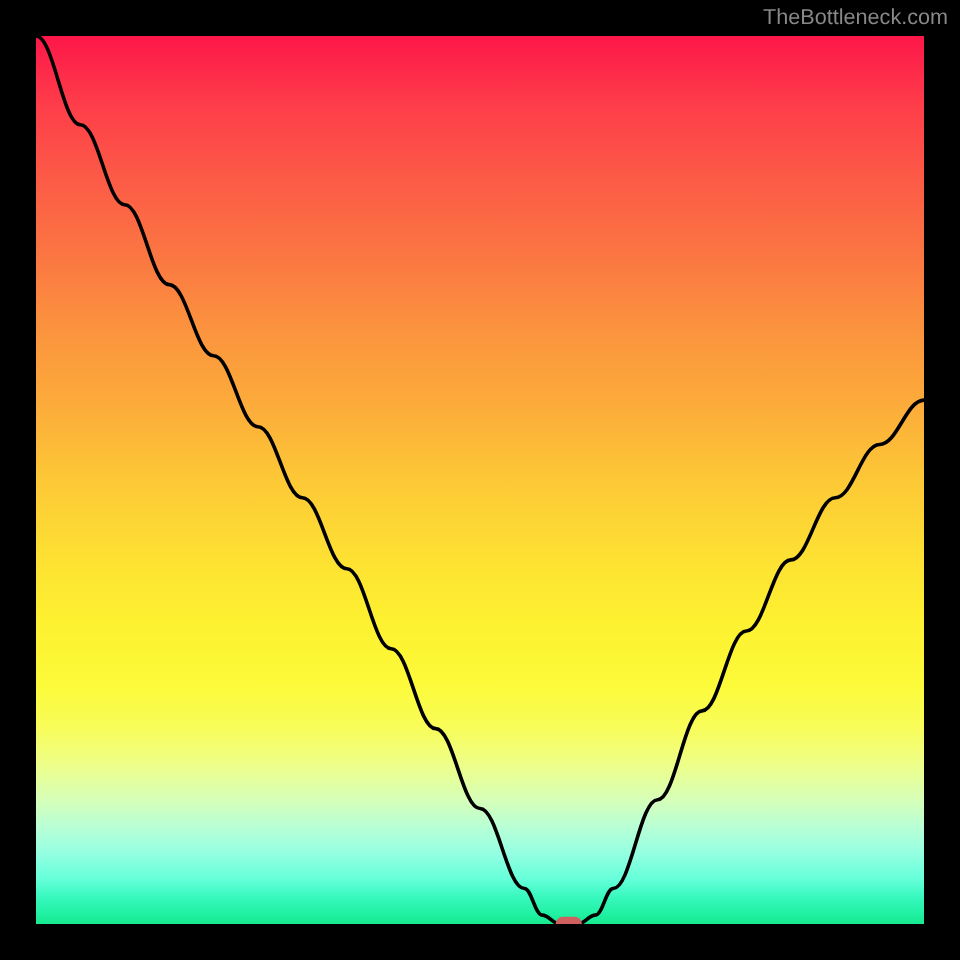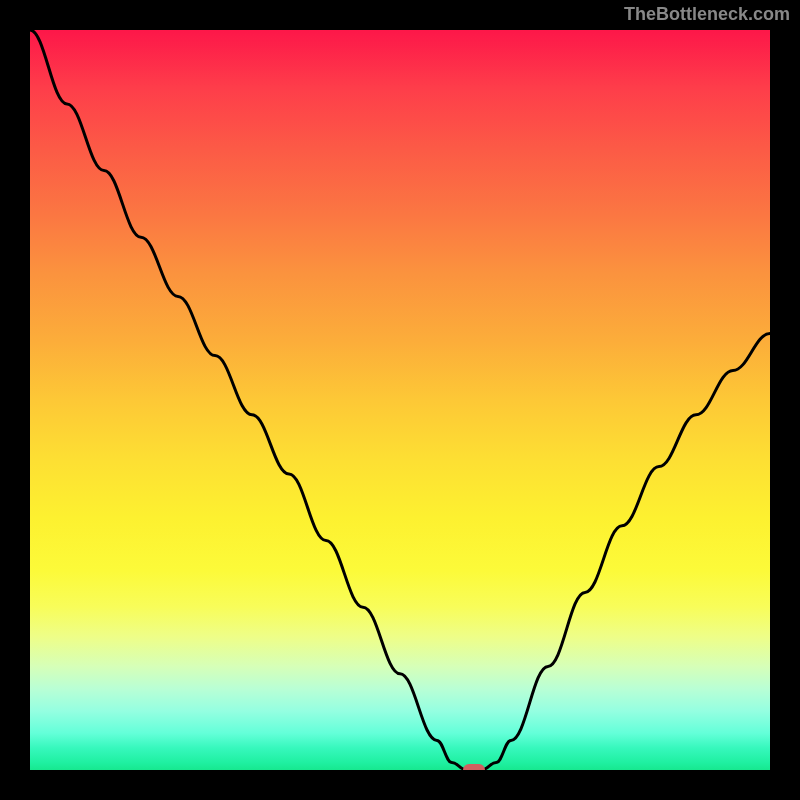--- a/index.html
+++ b/index.html
@@ -9,21 +9,21 @@
     background: #000;
     position: relative;
     font-family: Arial, sans-serif;
   }
   .attribution {
     position: absolute;
     top: 4px;
     right: 10px;
     color: #888;
     font-size: 18px;
-    font-weight: 700;
+    font-weight: 400;
     z-index: 10;
   }
   .plot-area {
     position: absolute;
     left: 30px;
     top: 30px;
     width: 740px;
     height: 740px;
     overflow: hidden;
   }

